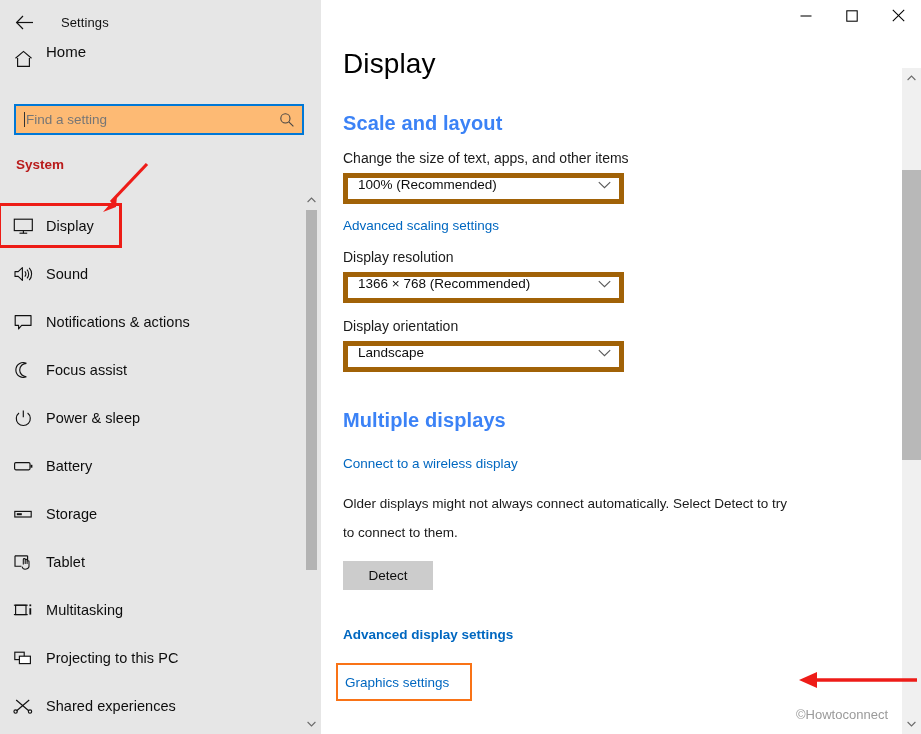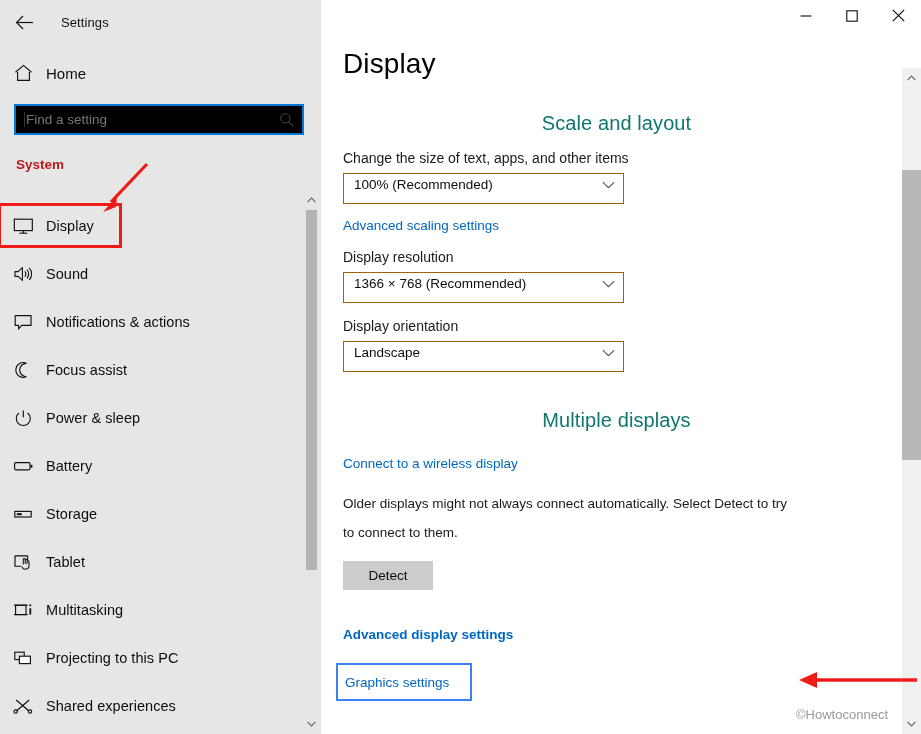--- a/index.html
+++ b/index.html
@@ -51,37 +51,36 @@
   #settings-title {
     font-size: 13px;
     color: #111111;
     margin-left: 15px;
     letter-spacing: .1px;
   }
 
   
   #home-row {
     position: absolute;
-    left: 0; top: 57px;
+    left: 0; top: 43px;
     width: 300px;
     height: 32px;
     display: flex;
-    align-items: center;
     cursor: default;
   }
   #home-row .ic { width: 46px; display:flex; align-items:center; justify-content:center; }
   #home-row .lbl { font-size: 15px; color: #0d0d0d; }
 
   
   #search-wrap {
     position: absolute;
     left: 14px; top: 104px;
     width: 290px;
     height: 31px;
-    background: #000000;
+    background: #fdba74;
     border: 2px solid #0078d7;
     display: flex;
     align-items: center;
   }
   #search-caret {
     width: 1px;
     height: 15px;
     background: #333;
     margin-left: 8px;
   }
@@ -201,39 +200,38 @@
   h1#page-title {
     margin-top: 48px;
     font-size: 28px;
     font-weight: normal;
     color: #000000;
     letter-spacing: .1px;
   }
 
   h2.sec {
     font-size: 20px;
-    font-weight: normal;
-    color: #0f766e;
+    font-weight: bold;
+    color: #3b82f6;
     letter-spacing: .1px;
-    text-align: center;
   }
   #scale-head { margin-top: 32px; }
   #multi-head { margin-top: 37px; }
 
   .field-label {
     font-size: 14px;
     color: #1a1a1a;
     margin-top: 15px;
   }
 
   .combo {
     margin-top: 7px;
     width: 281px;
     height: 31px;
-    border: 1px solid #a16207;
+    border: 5px solid #a16207;
     background: #ffffff;
     display: flex;
     align-items: center;
     padding: 0 8px 8px 10px;
     cursor: default;
   }
   .combo .val {
     flex: 1;
     font-size: 13.5px;
     color: #0d0d0d;
@@ -271,21 +269,21 @@
     cursor: default;
   }
 
   
   #graphics-box {
     position: absolute;
     left: 15px;
     top: 663px;
     width: 136px;
     height: 38px;
-    border: 2px solid #3b82f6;
+    border: 2px solid #f97316;
     display: flex;
     align-items: center;
     padding-left: 7px;
   }
 
   
   #right-scroll {
     position: absolute;
     right: 0; top: 68px;
     width: 19px;

